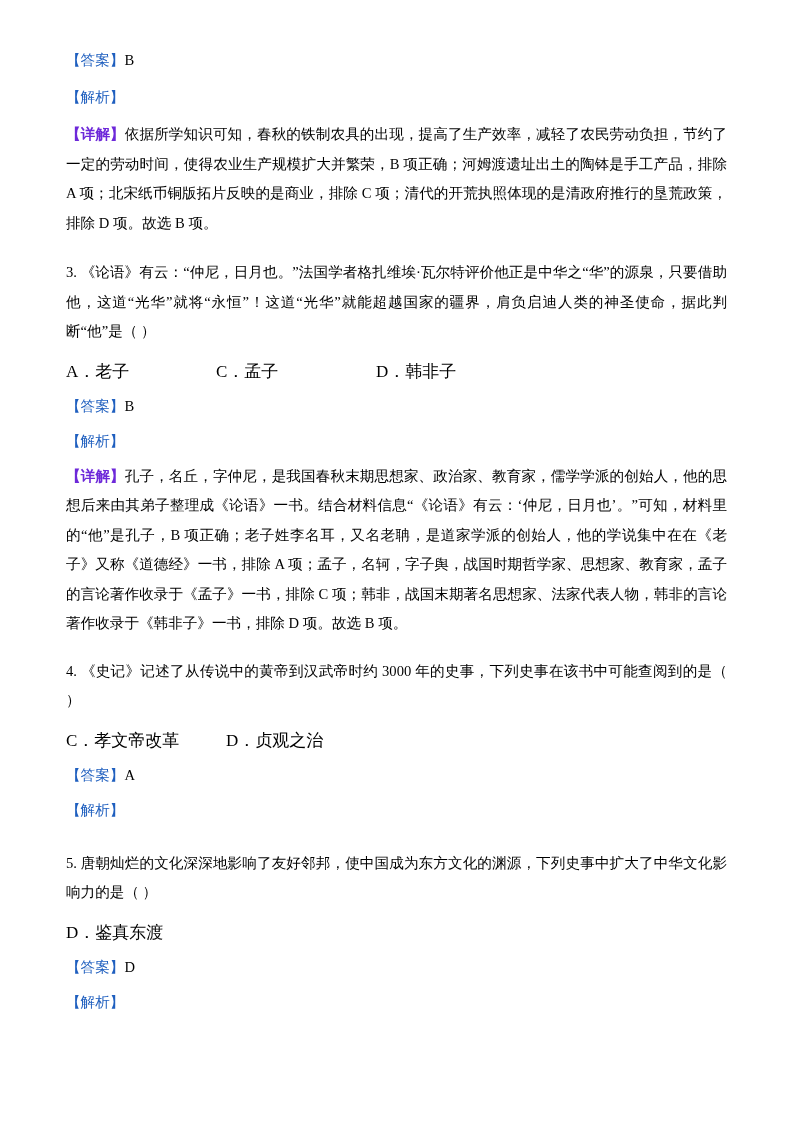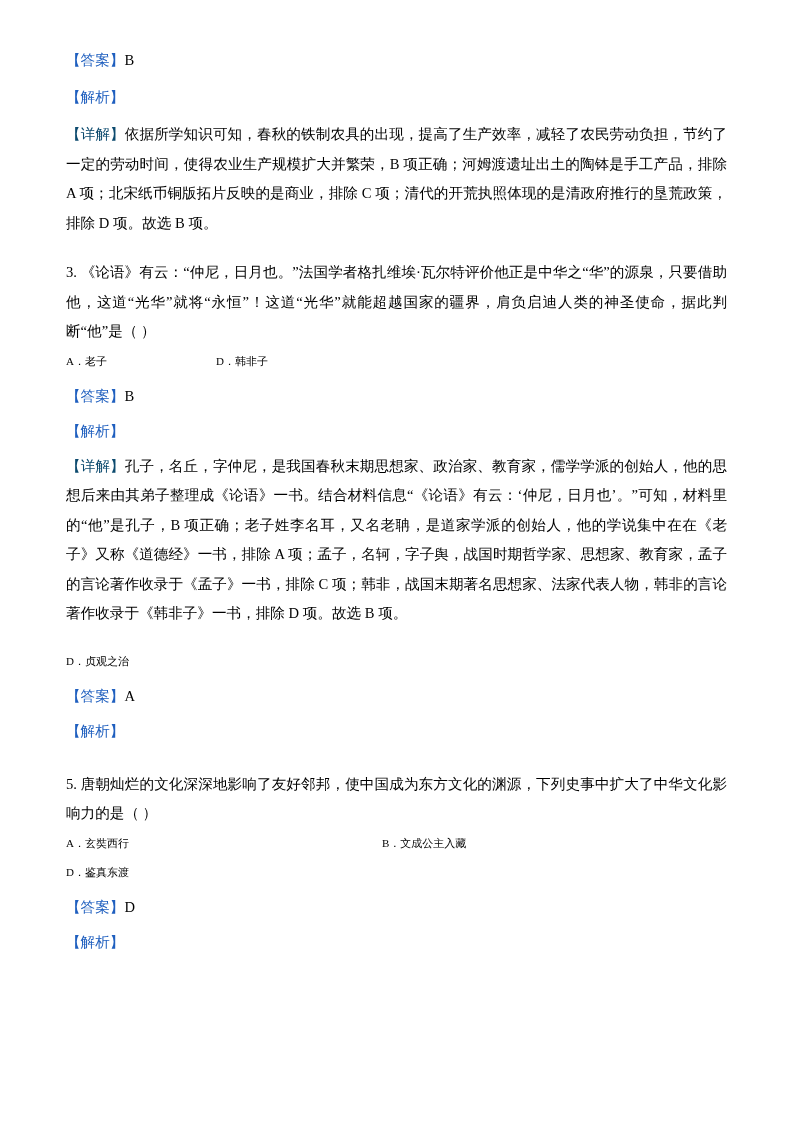--- a/index.html
+++ b/index.html
@@ -32,36 +32,37 @@
     color: #000000;
   }
   .para {
     font-size: 14.6px;
     line-height: 29.5px;
     text-align: justify;
     text-justify: inter-ideograph;
     text-indent: 0;
   }
   .para .tag {
-    color: #0c4a6e;
+    color: #6d28d9;
+    font-weight: bold;
   }
   .qnum {
     display: inline;
   }
   .q-body {
     font-size: 14.6px;
     line-height: 29.5px;
     text-align: justify;
     text-justify: inter-ideograph;
   }
   .options-row {
     display: flex;
-    font-size: 11px;
+    font-size: 17px;
     line-height: 29px;
-    margin-top: 0;
+    margin-top: 10px;
   }
   .options-row .opt {
     white-space: nowrap;
   }
   .opt4 .opt:nth-child(1) { width: 150px; }
   .opt4 .opt:nth-child(2) { width: 160px; }
   .opt4 .opt:nth-child(3) { width: 170px; }
   .opt4 .opt:nth-child(4) { width: auto; }
   .opt4b .opt:nth-child(1) { width: 160px; }
   .opt4b .opt:nth-child(2) { width: 160px; }
@@ -95,63 +96,65 @@
   </div>
   <div class="gap-m"></div>
 
   <div class="q-wrap">
     <div class="q-body">
       <span class="qnum">3.</span>
       <span>《论语》有云：“仲尼，日月也。”法国学者格扎维埃·瓦尔特评价他正是中华之“华”的源泉，只要借助他，这道“光华”就将“永恒”！这道“光华”就能超越国家的疆界，肩负启迪人类的神圣使命，据此判断“他”是（      ）</span>
     </div>
     <div class="options-row opt4">
       <span class="opt">A．老子</span>
+      <span class="opt">C．孟子</span>
       <span class="opt">D．韩非子</span>
     </div>
     <div class="gap-s"></div>
     <div class="answer">
       <span>【答案】</span><span class="val">B</span>
     </div>
     <div class="gap-s"></div>
     <div class="answer">
       <span>【解析】</span>
     </div>
     <div class="gap-s"></div>
     <div class="para">
       <span class="tag">【详解】</span><span>孔子，名丘，字仲尼，是我国春秋末期思想家、政治家、教育家，儒学学派的创始人，他的思想后来由其弟子整理成《论语》一书。结合材料信息“《论语》有云：‘仲尼，日月也’。”可知，材料里的“他”是孔子，B 项正确；老子姓李名耳，又名老聃，是道家学派的创始人，他的学说集中在在《老子》又称《道德经》一书，排除 A 项；孟子，名轲，字子舆，战国时期哲学家、思想家、教育家，孟子的言论著作收录于《孟子》一书，排除 C 项；韩非，战国末期著名思想家、法家代表人物，韩非的言论著作收录于《韩非子》一书，排除 D 项。故选 B 项。</span>
     </div>
   </div>
   <div class="gap-m"></div>
 
   <div class="q-wrap">
+    <div class="q-body">
+      <span class="qnum">4.</span>
+      <span>《史记》记述了从传说中的黄帝到汉武帝时约 3000 年的史事，下列史事在该书中可能查阅到的是（      ）</span>
+    </div>
     <div class="options-row opt4b">
+      <span class="opt">C．孝文帝改革</span>
       <span class="opt">D．贞观之治</span>
     </div>
     <div class="gap-s"></div>
     <div class="answer">
       <span>【答案】</span><span class="val">A</span>
     </div>
     <div class="gap-s"></div>
     <div class="answer">
       <span>【解析】</span>
     </div>
     <div class="gap-s"></div>
   </div>
   <div class="gap-m"></div>
 
   <div class="q-wrap">
     <div class="q-body">
       <span class="qnum">5.</span>
       <span>唐朝灿烂的文化深深地影响了友好邻邦，使中国成为东方文化的渊源，下列史事中扩大了中华文化影响力的是（      ）</span>
     </div>
     <div class="options-row opt2">
-      <span class="opt">A．玄奘西行</span>
-      <span class="opt">B．文成公主入藏</span>
-    </div>
-    <div class="options-row opt2">
       <span class="opt">D．鉴真东渡</span>
     </div>
     <div class="gap-s"></div>
     <div class="answer">
       <span>【答案】</span><span class="val">D</span>
     </div>
     <div class="gap-s"></div>
     <div class="answer">
       <span>【解析】</span>
     </div>

